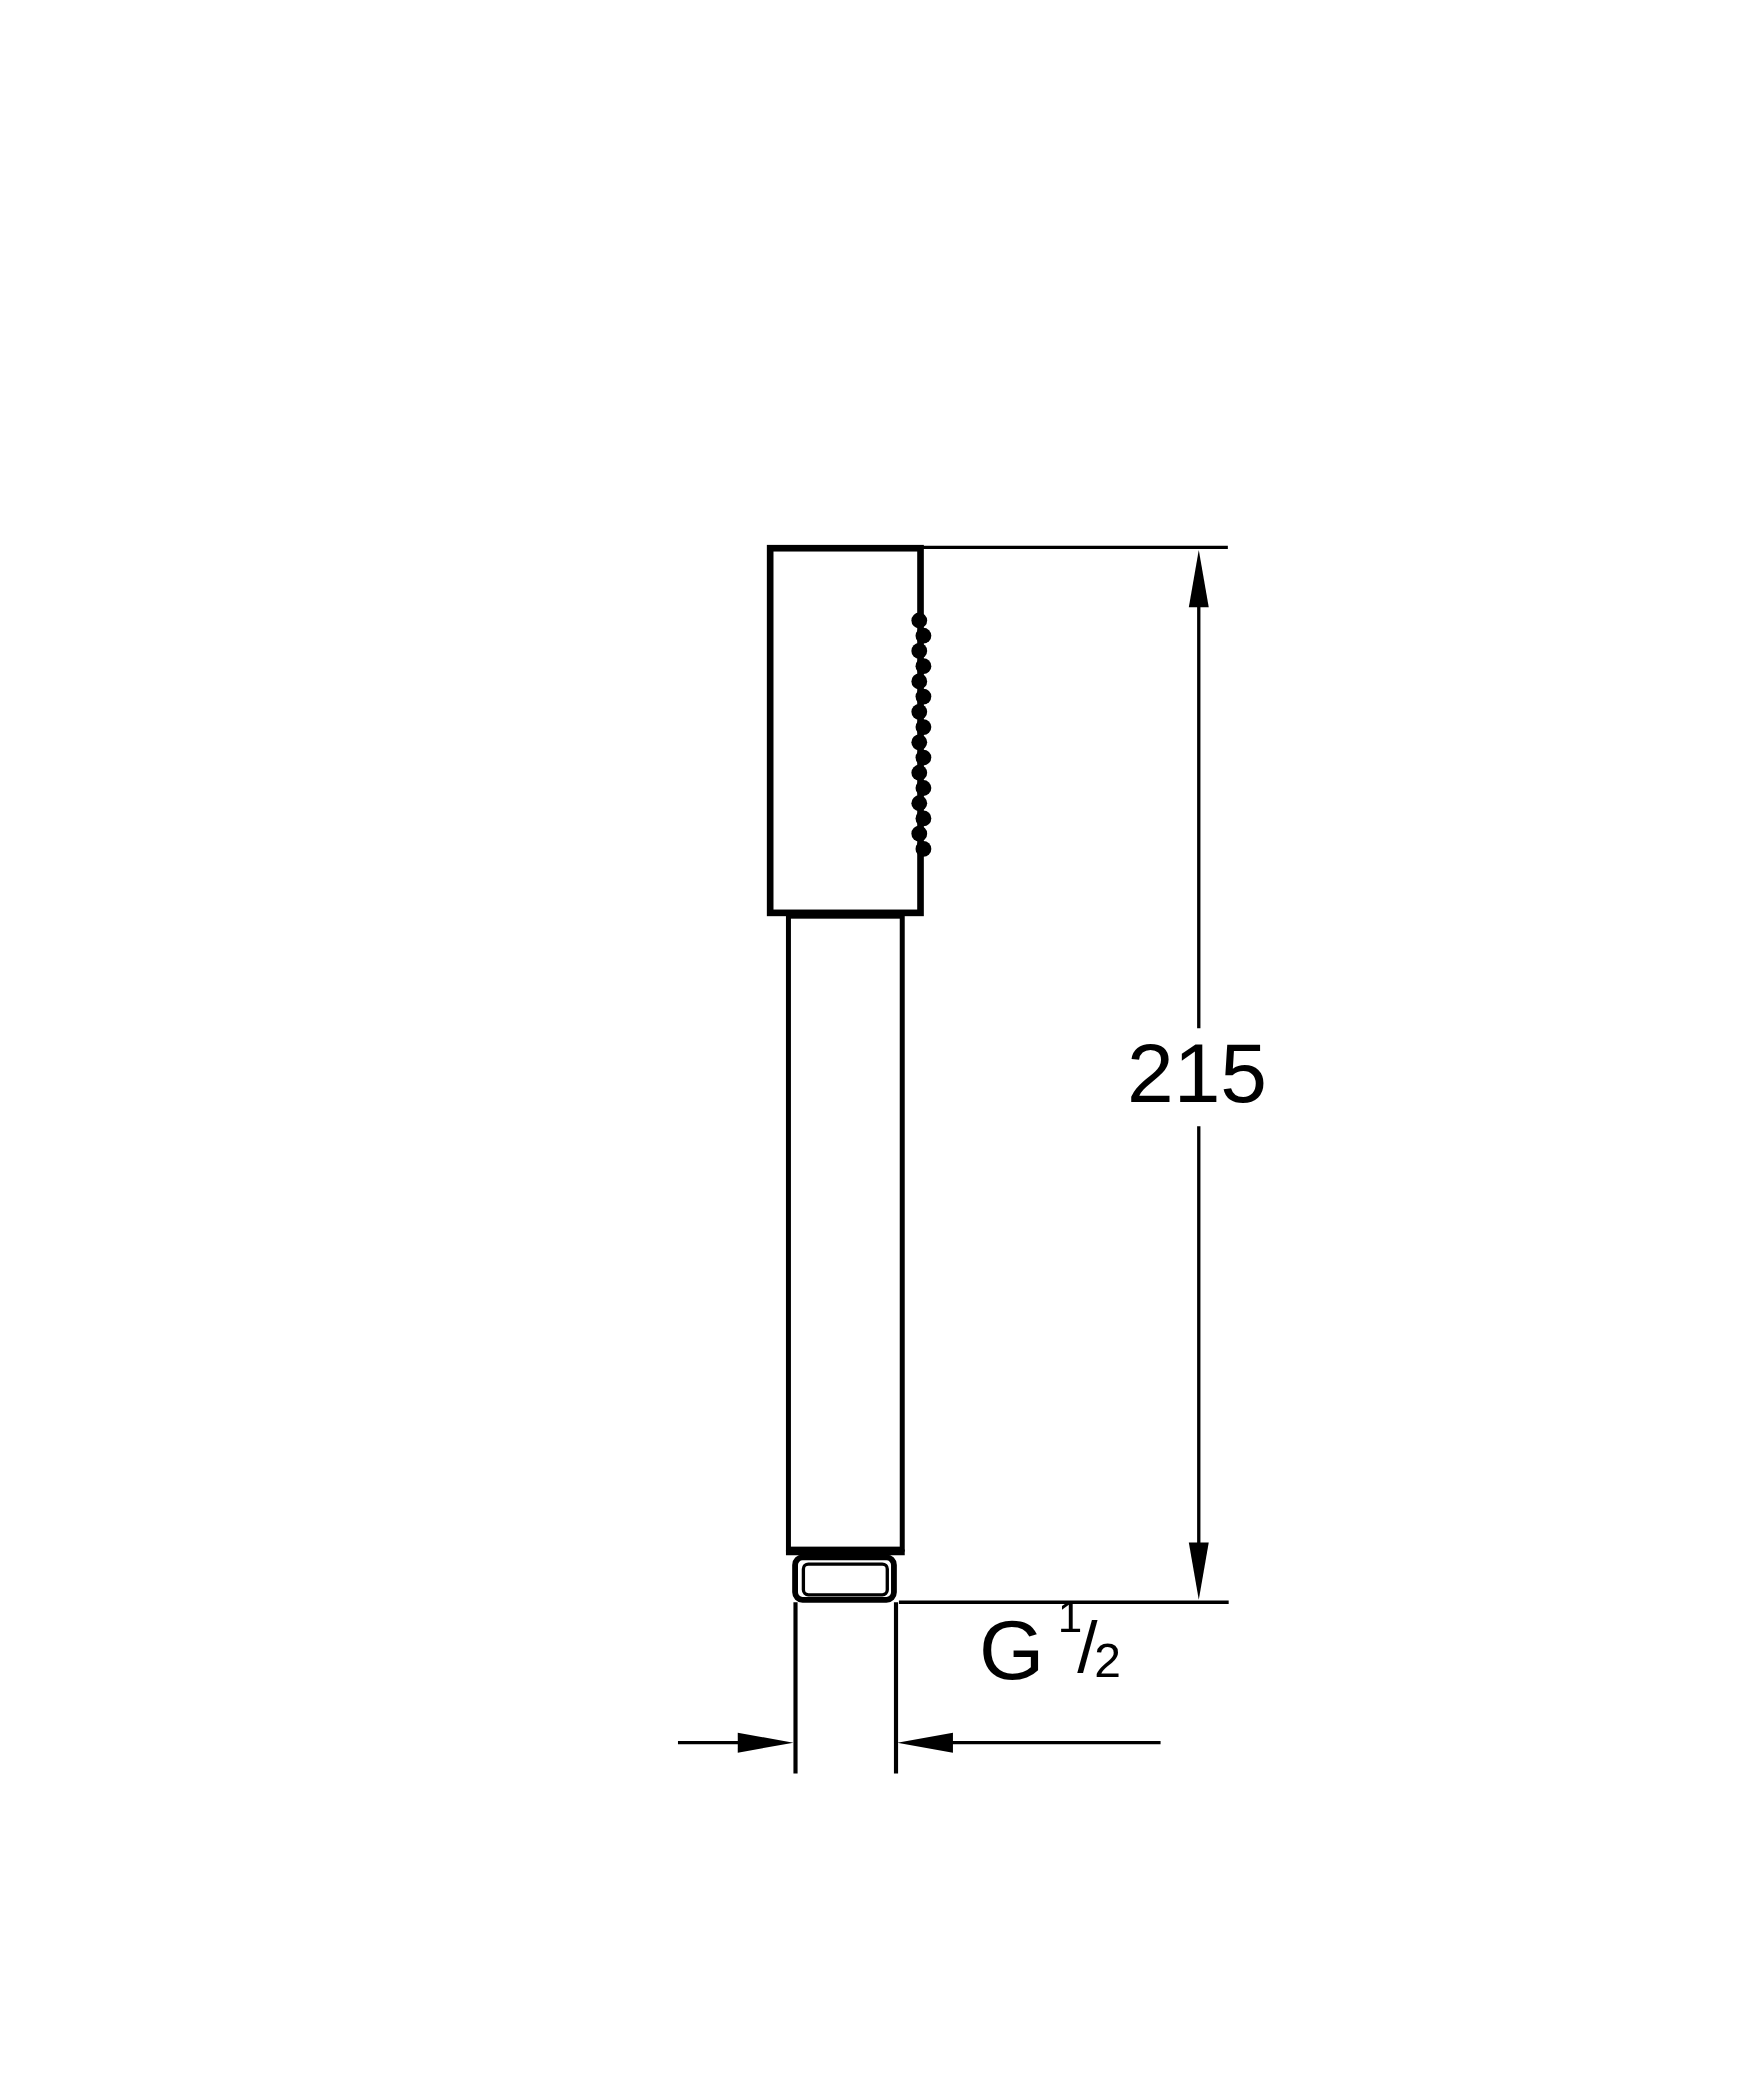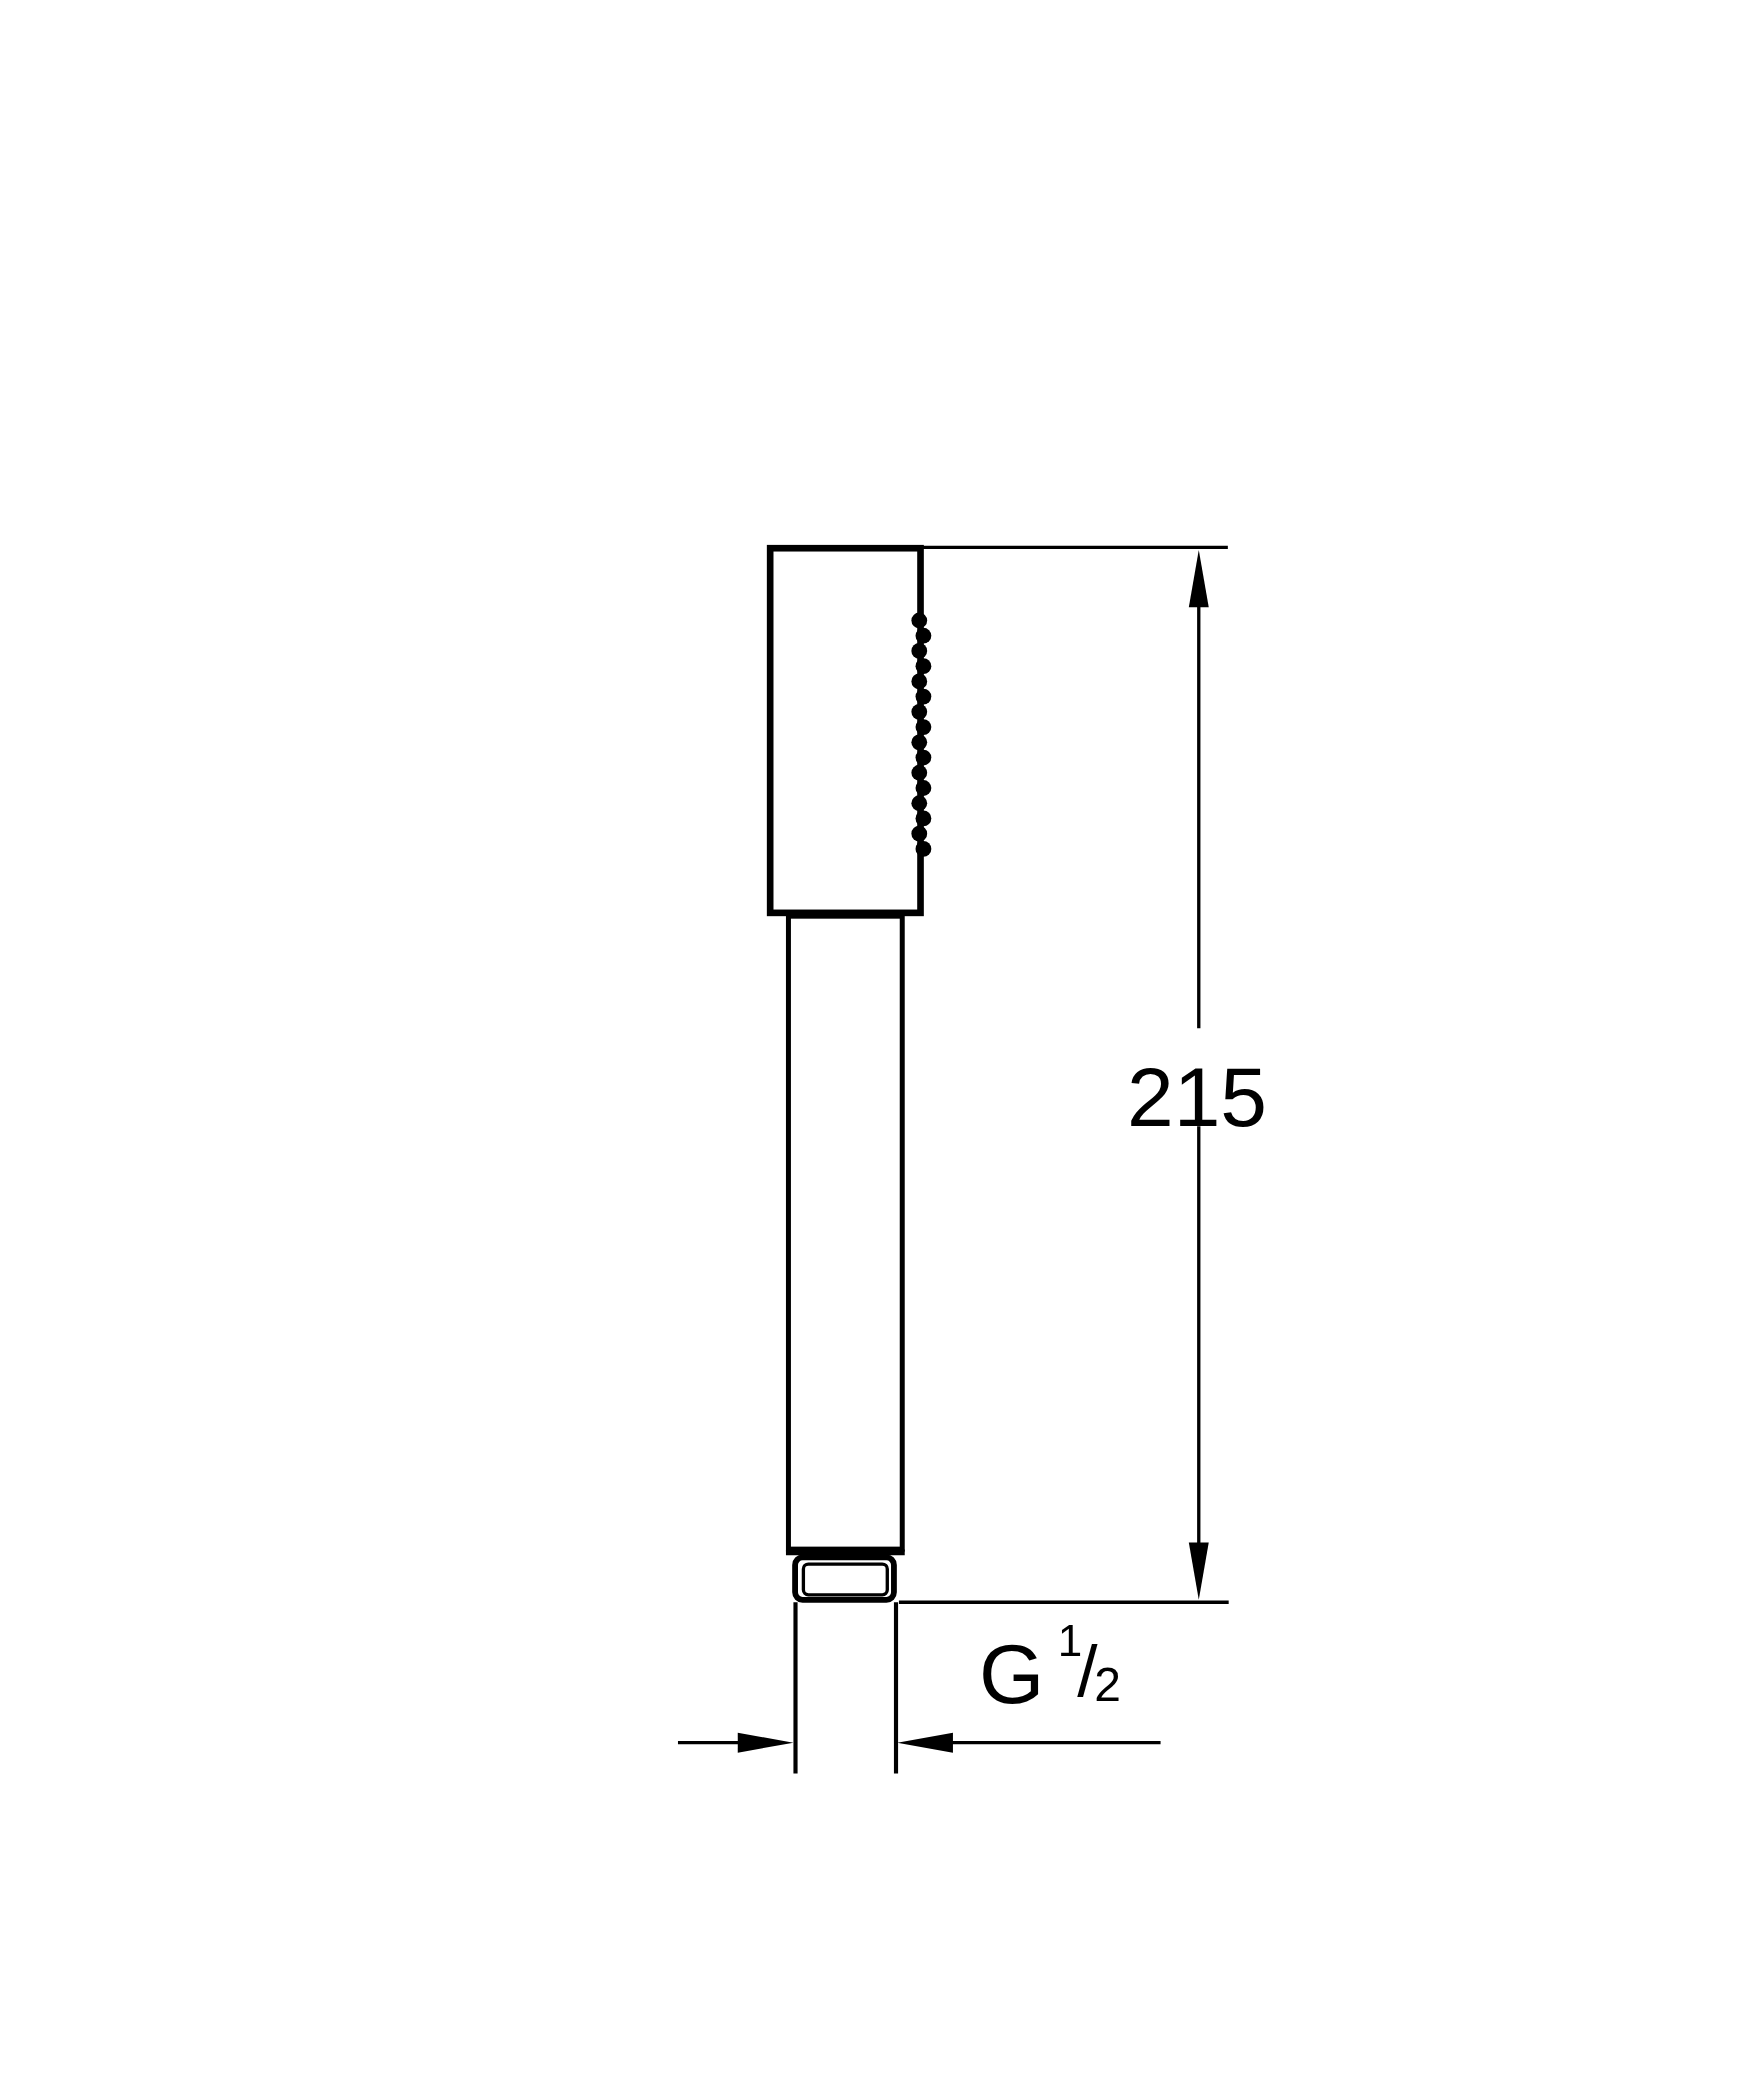--- a/index.html
+++ b/index.html
@@ -34,21 +34,20 @@
     fill: var(--line-color, #000000);
     stroke: none;
   }
   .dot {
     fill: var(--line-color, #000000);
   }
   .dim-label {
     position: absolute;
     color: var(--line-color, #000000);
     white-space: nowrap;
-    margin-top: 24px;
   }
   .height-label {
     left: 1197px;
     top: 1031px;
     transform: translateX(-50%);
     font-size: 84px;
     line-height: 1;
     letter-spacing: 0px;
   }
   .thread-label {

